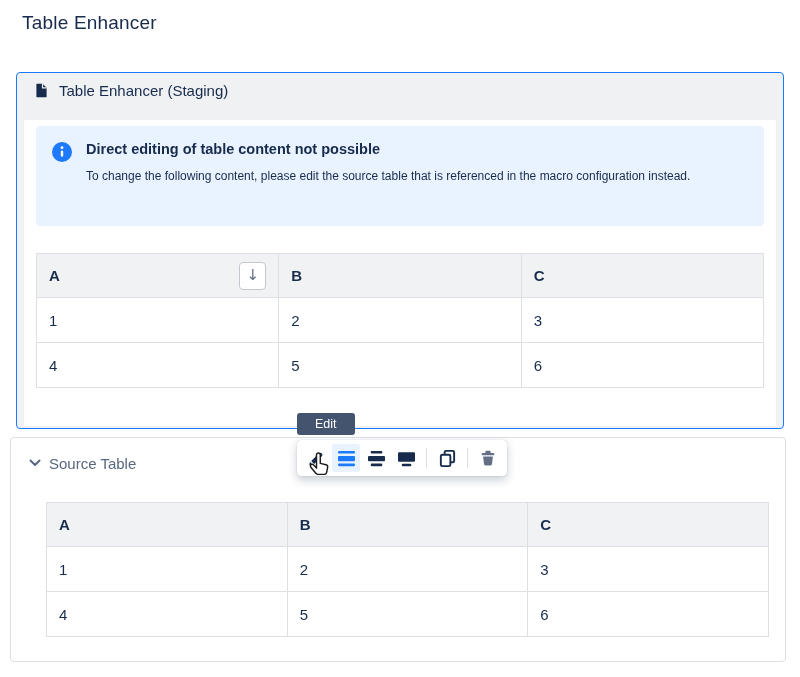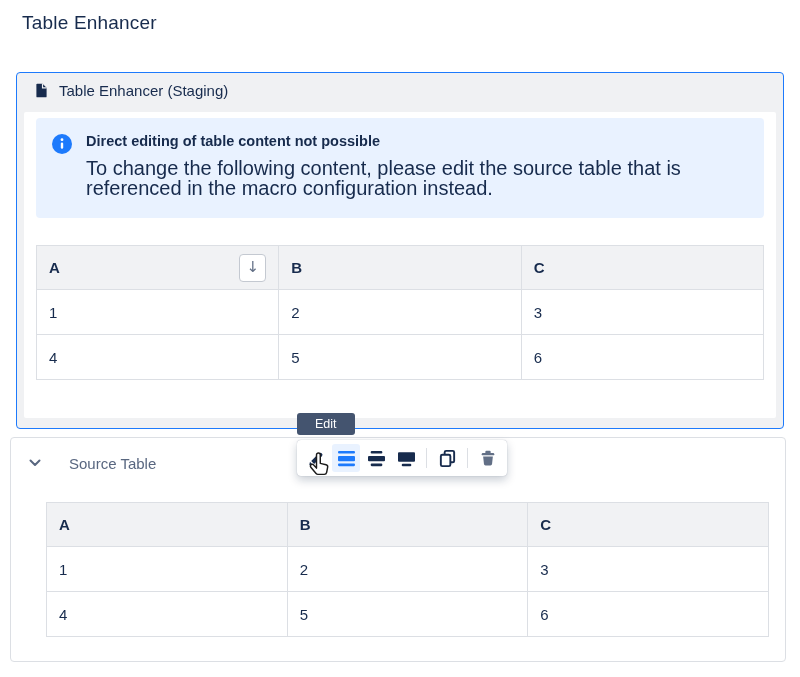--- a/index.html
+++ b/index.html
@@ -11,30 +11,30 @@
   .page-title { position:absolute; left:22px; top:12px; font-size:19px; font-weight:500; color:#172B4D; letter-spacing:.2px; }
 
   
   .staging-panel {
     position:absolute; left:16px; top:72px; width:768px; height:357px;
     border:1px solid #1D7AFC; border-radius:4px; background:#F0F1F3;
   }
   .panel-header { display:flex; align-items:center; gap:9px; height:35px; padding:0 16px; }
   .panel-header .title { font-size:15px; color:#172B4D; }
   .panel-body {
-    background:#fff; margin:4px 7px; height:306px; border-radius:2px;
+    background:#fff; margin:12px 7px; height:306px; border-radius:2px;
     padding:6px 12px 0 12px;
   }
   .info-banner {
     background:#E9F2FF; border-radius:4px; padding:15px 16px;
     display:grid; grid-template-columns:34px 1fr; height:100px;
   }
   .info-banner .i-icon { padding-top:1px; }
   .info-banner .banner-title { font-size:14.5px; font-weight:700; color:#172B4D; margin-bottom:9px; }
-  .info-banner .banner-body { font-size:20px; line-height:20px; color:#172B4D; max-width:636px; }
+  .info-banner .banner-body { font-size:12px; line-height:20px; color:#172B4D; max-width:636px; }
 
   
   table.data-table { width:100%; border-collapse:collapse; table-layout:fixed; }
   table.data-table th, table.data-table td {
     border:1px solid #DCDFE4; font-size:15px; color:#172B4D; text-align:left;
     padding:0 12px; vertical-align:middle;
   }
   table.data-table th { background:#F1F2F4; font-weight:700; height:44px; }
   table.data-table td { background:#fff; font-weight:400; height:45px; }
   .staging-table-wrap { margin-top:27px; }
@@ -44,21 +44,21 @@
     display:flex; align-items:center; justify-content:center; cursor:pointer;
     color:#626F86; font-size:15px; line-height:1; font-family:"DejaVu Sans", sans-serif;
   }
 
   
   .source-section {
     position:absolute; left:10px; top:437px; width:776px; height:225px;
     border:1px solid #DCDFE4; border-radius:4px; background:#fff;
     padding:14px 16px 0 18px;
   }
-  .source-header { display:flex; align-items:center; gap:28px; height:22px; cursor:pointer; width:max-content; }
+  .source-header { display:flex; align-items:center; gap:8px; height:22px; cursor:pointer; width:max-content; }
   .source-header .label { font-size:15px; color:#596780; }
   .source-table-wrap { margin:28px 0 0 17px; }
 
   
   .tooltip {
     position:absolute; left:297px; top:413px; z-index:30;
     background:#44546F; color:#fff; font-size:12.5px; padding:4px 18px; border-radius:3px;
   }
   .toolbar {
     position:absolute; left:297px; top:440px; z-index:20; height:36px;

